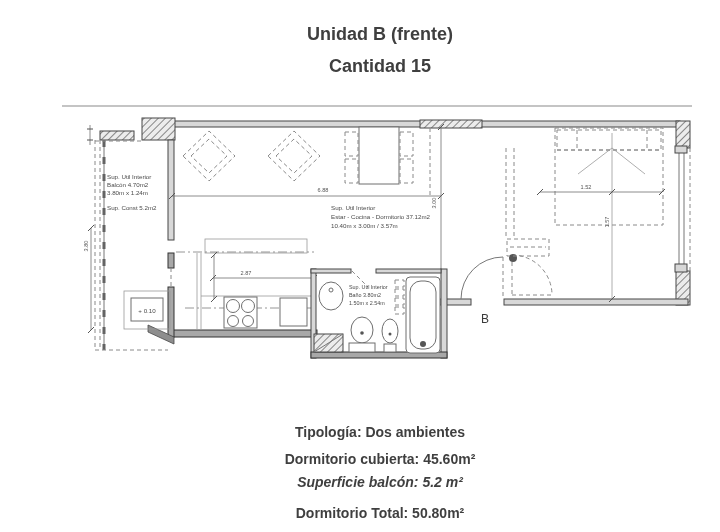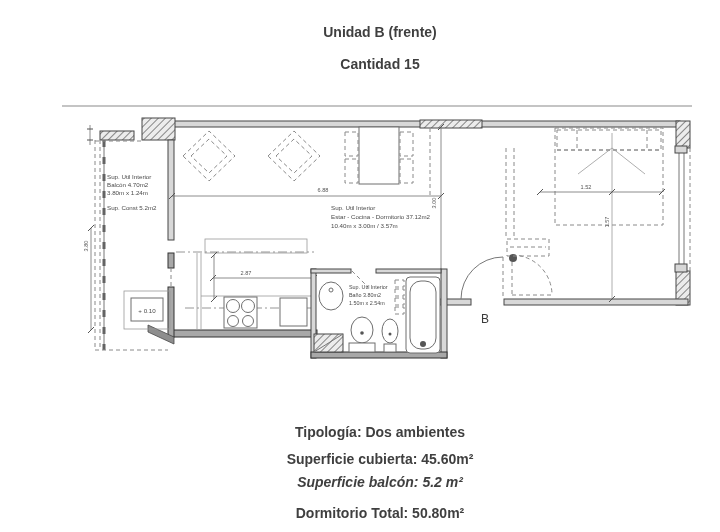--- a/index.html
+++ b/index.html
@@ -2,21 +2,21 @@
 <html><head>
 <meta charset="utf-8">
 <style>
   html,body{margin:0;padding:0;}
   body{
     width:720px;height:532px;position:relative;overflow:hidden;
     background:#ffffff;
     font-family:"Liberation Sans", sans-serif;
   }
   .center-text{position:absolute;left:40px;width:680px;text-align:center;color:#3f3f3f;font-weight:bold;}
-  .title-line{font-size:14px;}
+  .title-line{font-size:18px;}
   .footer-line{font-size:14px;text-align:center;}
   svg{position:absolute;left:0;top:0;}
   svg text{font-family:"Liberation Sans", sans-serif;fill:#4a4a4a;}
   .lbl{font-size:6.2px;}
   .lbl-sm{font-size:5.4px;}
   .dim{font-size:5.6px;fill:#555;}
   .unit-b{font-size:12px;fill:#3a3a3a;}
   .wall{fill:#d8d8d8;stroke:#474747;stroke-width:1;}
   .wall-dark{fill:#a8a8a8;stroke:#333;stroke-width:1;}
   .hatched{fill:url(#hatch);stroke:#474747;stroke-width:1;}
@@ -216,15 +216,15 @@
     <line class="tick" x1="659" y1="195" x2="665" y2="189"></line>
     <text class="dim" x="586" y="189" text-anchor="middle">1.52</text>
 
     <line class="tick" x1="609" y1="195" x2="615" y2="189"></line>
     <line class="tick" x1="609" y1="302" x2="615" y2="296"></line>
     <text class="dim" text-anchor="middle" transform="rotate(-90 609 222)" x="609" y="222">1.57</text>
   </g>
 </svg>
 
 <div class="center-text footer-line" style="top:424px;">Tipología: Dos ambientes</div>
-<div class="center-text footer-line" style="top:451px;">Superficie cubierta: 45.60m²</div>
+<div class="center-text footer-line" style="top:451px;">Dormitorio cubierta: 45.60m²</div>
 <div class="center-text footer-line" style="top:474px;font-style:italic;">Superficie balcón: 5.2 m²</div>
 <div class="center-text footer-line" style="top:505px;">Dormitorio Total: 50.80m²</div>
 
 </body></html>

